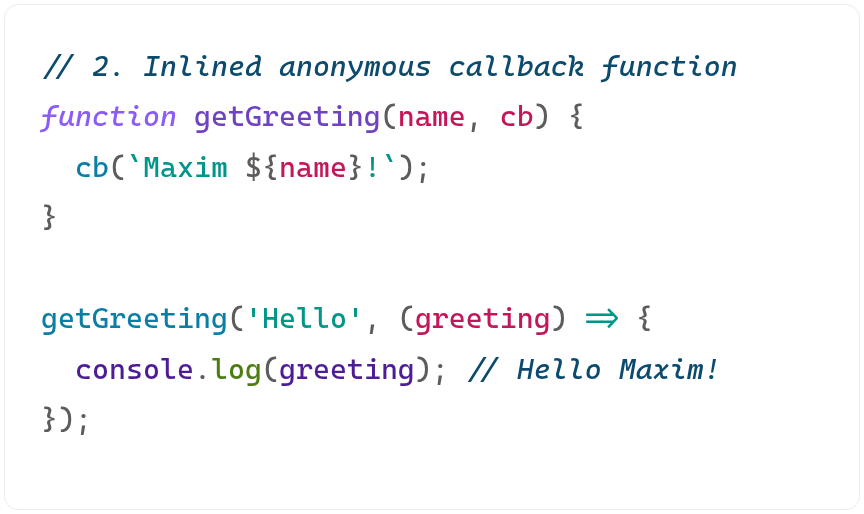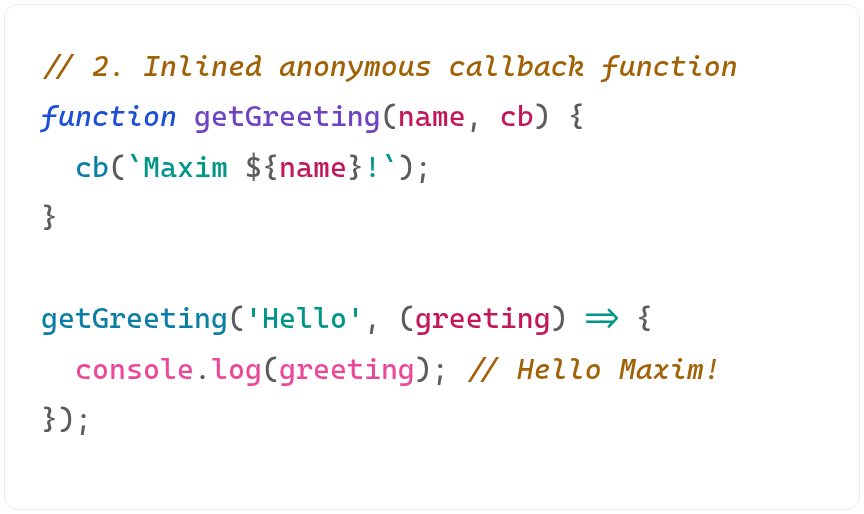--- a/index.html
+++ b/index.html
@@ -21,31 +21,31 @@
     padding: 36px 36px;
     margin: 4px;
   }
   pre {
     font-family: inherit;
     font-size: 29px;
     line-height: 1.74;
     white-space: pre;
     color: #5c5c5c;
   }
-  .tk-comment { color: #a16207; font-style: italic; }
-  .tk-keyword { color: #1d4ed8; font-style: italic; }
+  .tk-comment { color: #0c4a6e; font-style: italic; }
+  .tk-keyword { color: #8b5cf6; font-style: italic; }
   .tk-fnname  { color: #6f42c1; }
   .tk-param   { color: #c2185b; }
   .tk-punct   { color: #5c5c5c; }
   .tk-string  { color: #009688; }
   .tk-interp  { color: #c2185b; }
   .tk-arrow   { color: #009688; }
-  .tk-prop    { color: #ec4899; }
+  .tk-prop    { color: #4d7c0f; }
   .tk-call    { color: #0a7ea4; }
-  .tk-ident   { color: #ec4899; }
+  .tk-ident   { color: #4c1d95; }
 </style>
 </head>
 <body>
 
 <div class="code-card">
 <pre><span class="tk-comment">// 2. Inlined anonymous callback function</span>
 <span class="tk-keyword">function</span><span> </span><span class="tk-fnname">getGreeting</span><span class="tk-punct">(</span><span class="tk-param">name</span><span class="tk-punct">, </span><span class="tk-param">cb</span><span class="tk-punct">) {</span>
 <span>  </span><span class="tk-call">cb</span><span class="tk-punct">(</span><span class="tk-string">`</span><span class="tk-string">Maxim </span><span class="tk-punct">${</span><span class="tk-interp">name</span><span class="tk-punct">}</span><span class="tk-string">!</span><span class="tk-string">`</span><span class="tk-punct">);</span>
 <span class="tk-punct">}</span>
 <span></span>

